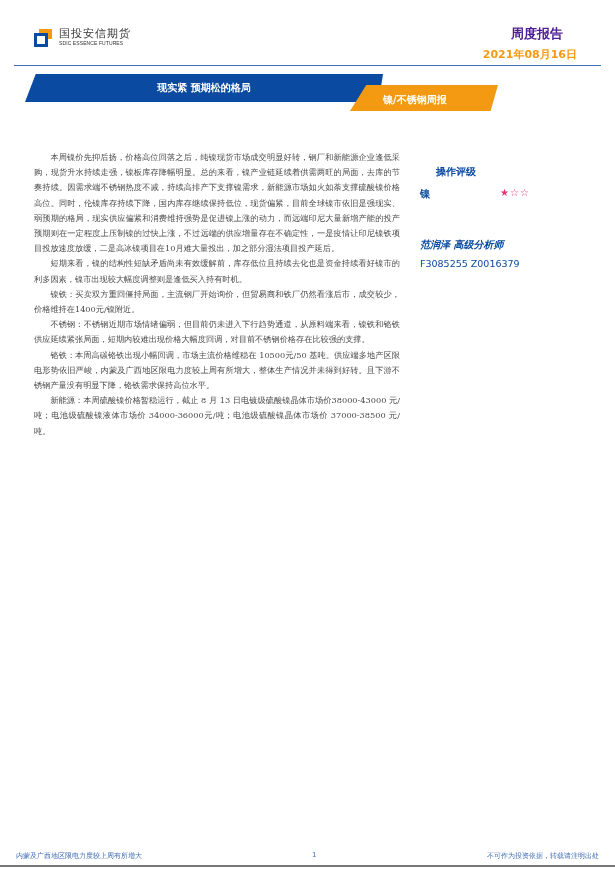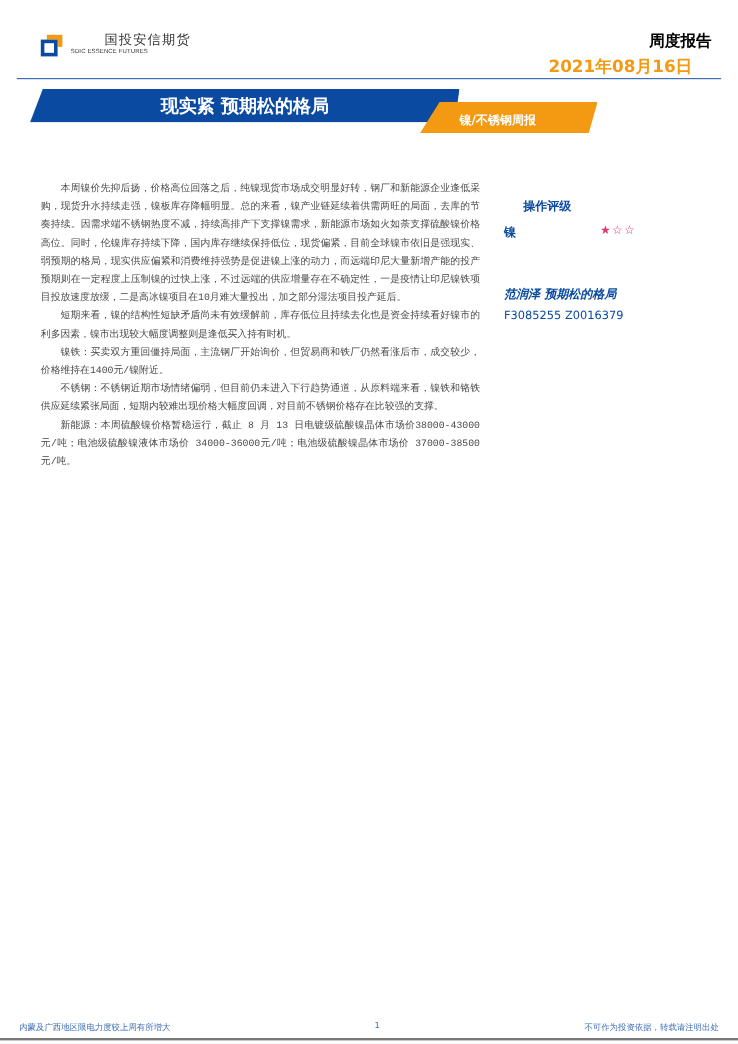--- a/index.html
+++ b/index.html
@@ -5,38 +5,38 @@
     html, body { margin: 0; padding: 0; background: #ffffff; }
     body { width: 615px; height: 870px; position: relative; overflow: hidden;
            font-family: "DejaVu Serif", "Liberation Serif", serif; color: #333; }
     .logo { position: absolute; left: 34px; top: 28px; display: flex; align-items: center; }
     .logo-mark { position: relative; width: 18px; height: 18px; margin-right: 7px; }
     .logo-mark .blue { position: absolute; left: 0; top: 4px; width: 14px; height: 14px; background: #0a4aa0; }
     .logo-mark .blue-in { position: absolute; left: 3px; top: 7px; width: 8px; height: 8px; background: #fff; }
     .logo-mark .orange { position: absolute; left: 5px; top: 0; width: 13px; height: 10px; background: #f39a12; }
     .logo-mark .orange-in { position: absolute; left: 5px; top: 4px; width: 9px; height: 6px; background: #fff; }
     .logo-text { display: flex; flex-direction: column; }
-    .logo-cn { font-family: "DejaVu Sans", sans-serif; font-size: 11px; color: #333; letter-spacing: 1px; line-height: 12px; margin-left: 28px; }
+    .logo-cn { font-family: "DejaVu Sans", sans-serif; font-size: 11px; color: #333; letter-spacing: 1px; line-height: 12px; }
     .logo-en { font-family: "Liberation Sans", sans-serif; font-size: 5px; color: #333; line-height: 7px; letter-spacing: 0.1px; }
-    .report-type { position: absolute; right: 22px; top: 25px; font-family: "DejaVu Sans", sans-serif;
-                   font-weight: bold; font-size: 13px; color: #000000; }
+    .report-type { position: absolute; right: 52px; top: 25px; font-family: "DejaVu Sans", sans-serif;
+                   font-weight: bold; font-size: 13px; color: #4c1d95; }
     .report-date { position: absolute; right: 38px; top: 47px; font-family: "DejaVu Sans", sans-serif;
-                   font-weight: bold; font-size: 14px; color: #f39a12; }
+                   font-weight: bold; font-size: 11px; color: #f39a12; }
     .rule { position: absolute; left: 14px; right: 14px; top: 65px; height: 1px; background: #3f6eb5; }
     .banner-blue { position: absolute; left: 25px; top: 74px; width: 358px; height: 28px; background: #0a4aa0;
                    clip-path: polygon(3% 0, 100% 0, 98.8% 100%, 0 100%); }
     .banner-title { position: absolute; left: 25px; top: 74px; width: 358px; height: 40px; line-height: 28px;
-                    text-align: center; color: #fff; font-family: "DejaVu Sans", sans-serif; font-weight: bold; font-size: 15px; }
+                    text-align: center; color: #fff; font-family: "DejaVu Sans", sans-serif; font-weight: bold; font-size: 10px; }
     .banner-orange { position: absolute; left: 350px; top: 85px; width: 148px; height: 26px; background: #f39a12;
                      clip-path: polygon(11% 0, 100% 0, 95% 100%, 0 100%); }
     .banner-orange-label { position: absolute; left: 383px; top: 93px; color: #fff; font-family: "DejaVu Sans", sans-serif;
                            font-weight: bold; font-size: 10px; }
     .body { position: absolute; left: 34px; top: 150px; width: 366px; font-size: 8.2px; line-height: 15.2px;
             color: #4a4a4a; text-align: justify; }
-    .body p { margin: 0; text-indent: 2em; font-family: Liberation Mono, monospace; }
+    .body p { margin: 0; text-indent: 2em; }
     .side { position: absolute; left: 420px; top: 165px; width: 180px; font-family: "DejaVu Serif", serif; }
     .side .rating-title { font-size: 10px; color: #0a4aa0; font-weight: bold; margin-left: 16px; }
     .side .row { display: flex; margin-top: 8px; font-size: 10px; }
     .side .row .name { width: 80px; color: #0a4aa0; font-weight: bold; }
     .stars { letter-spacing: 1px; font-family: "DejaVu Sans", sans-serif; font-size: 10px; }
     .star-filled { color: #e8336b; }
     .star-empty-blue { color: #0a4aa0; }
     .analyst { position: absolute; left: 420px; top: 238px; font-size: 10px; color: #0a4aa0; font-weight: bold; font-style: italic; }
     .analyst-id { position: absolute; left: 420px; top: 258px; font-size: 9.5px; color: #0a4aa0;
                   font-family: "DejaVu Sans", sans-serif; text-align: center; }
@@ -68,30 +68,31 @@
 <div class="banner-blue"></div>
 <div class="banner-title">现实紧 预期松的格局</div>
 <div class="banner-orange"></div>
 <div class="banner-orange-label">镍/不锈钢周报</div>
 
 <div class="body">
   <p>本周镍价先抑后扬，价格高位回落之后，纯镍现货市场成交明显好转，钢厂和新能源企业逢低采购，现货升水持续走强，镍板库存降幅明显。总的来看，镍产业链延续着供需两旺的局面，去库的节奏持续。因需求端不锈钢热度不减，持续高排产下支撑镍需求，新能源市场如火如荼支撑硫酸镍价格高位。同时，伦镍库存持续下降，国内库存继续保持低位，现货偏紧，目前全球镍市依旧是强现实、弱预期的格局，现实供应偏紧和消费维持强势是促进镍上涨的动力，而远端印尼大量新增产能的投产预期则在一定程度上压制镍的过快上涨，不过远端的供应增量存在不确定性，一是疫情让印尼镍铁项目投放速度放缓，二是高冰镍项目在10月难大量投出，加之部分湿法项目投产延后。</p>
   <p>短期来看，镍的结构性短缺矛盾尚未有效缓解前，库存低位且持续去化也是资金持续看好镍市的利多因素，镍市出现较大幅度调整则是逢低买入持有时机。</p>
   <p>镍铁：买卖双方重回僵持局面，主流钢厂开始询价，但贸易商和铁厂仍然看涨后市，成交较少，价格维持在1400元/镍附近。</p>
   <p>不锈钢：不锈钢近期市场情绪偏弱，但目前仍未进入下行趋势通道，从原料端来看，镍铁和铬铁供应延续紧张局面，短期内较难出现价格大幅度回调，对目前不锈钢价格存在比较强的支撑。</p>
+  <p>铬铁：本周高碳铬铁出现小幅回调，市场主流价格维稳在 10500元/50 基吨。供应端多地产区限电形势依旧严峻，内蒙及广西地区限电力度较上周有所增大，整体生产情况并未得到好转。且下游不锈钢产量没有明显下降，铬铁需求保持高位水平。</p>
   <p>新能源：本周硫酸镍价格暂稳运行，截止 8 月 13 日电镀级硫酸镍晶体市场价38000-43000 元/吨；电池级硫酸镍液体市场价 34000-36000元/吨；电池级硫酸镍晶体市场价 37000-38500 元/吨。</p>
 </div>
 
 <div class="side">
   <div class="rating-title">操作评级</div>
   <div class="row">
     <span class="name">镍</span>
     <span class="stars star-filled">★☆☆</span>
   </div>
 </div>
 
-<div class="analyst">范润泽 预期松的格局</div>
+<div class="analyst">范润泽 高级分析师</div>
 <div class="analyst-id">F3085255 Z0016379</div>
 
 <div class="footer-left">内蒙及广西地区限电力度较上周有所增大</div>
 <div class="footer-page">1</div>
 <div class="footer-right">不可作为投资依据，转载请注明出处</div>
 <div class="footer-rule"></div>
 
 </body></html>

